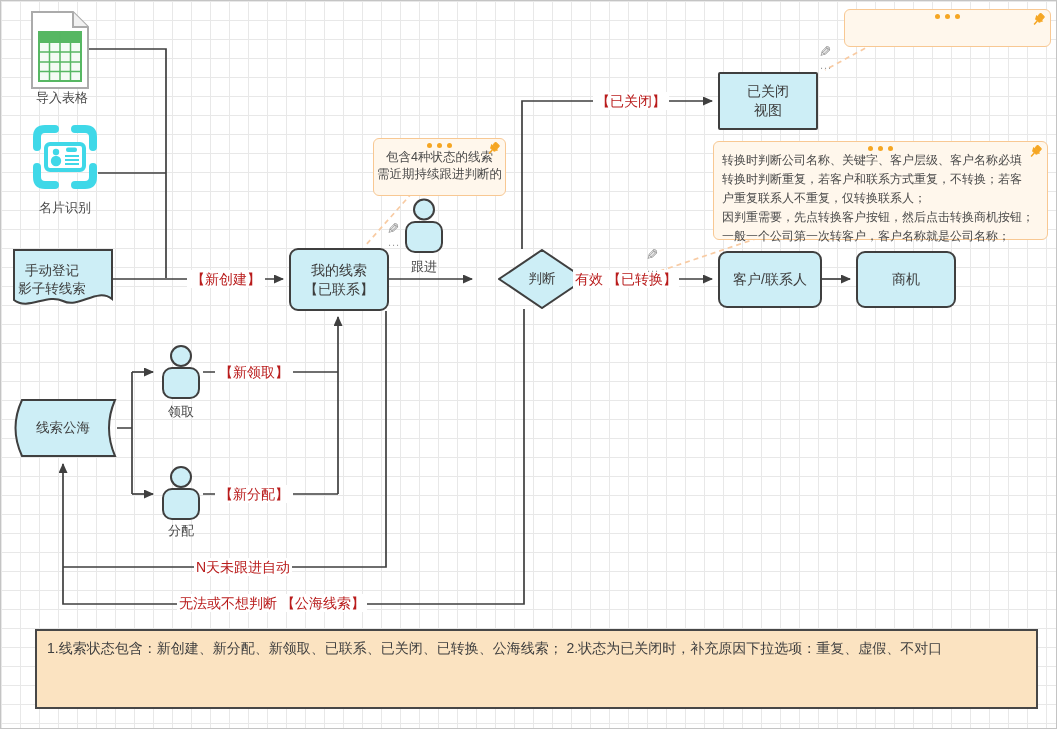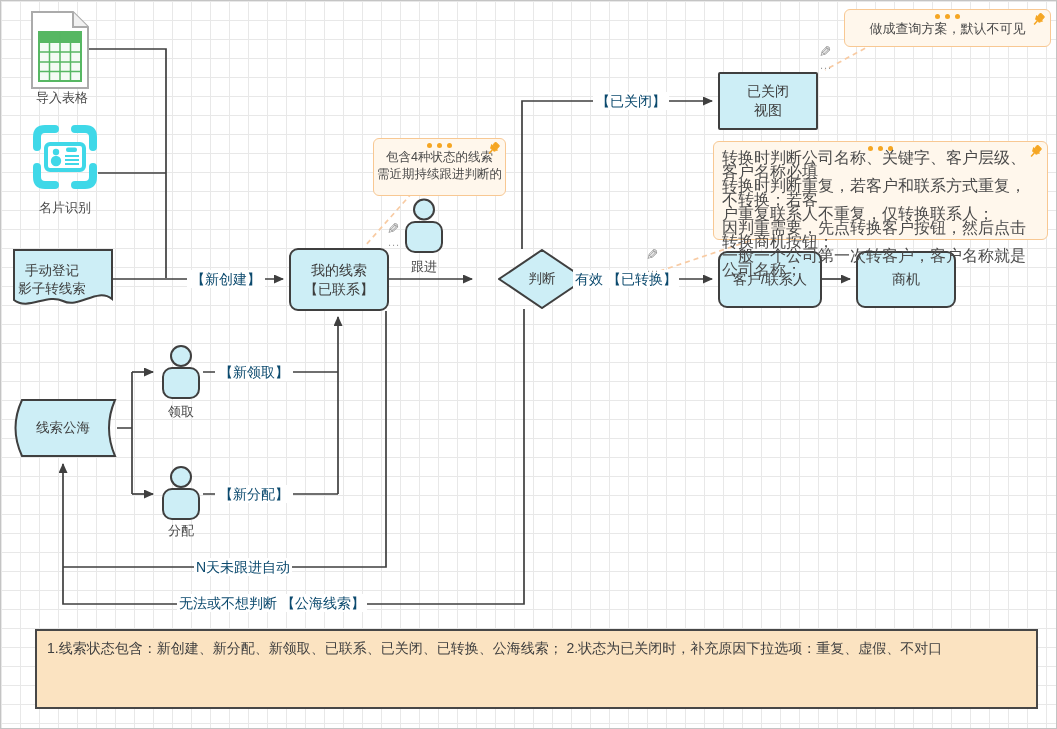--- a/index.html
+++ b/index.html
@@ -27,21 +27,21 @@
   .rounded{border-radius:9px;}
   .square{border-radius:2px;}
   .shape-label{
     position:absolute;left:0;top:0;width:100%;height:100%;
     display:flex;flex-direction:column;align-items:center;justify-content:center;
     font-size:13.5px;line-height:18px;color:#3d3d3d;text-align:center;pointer-events:none;
   }
   .icon-label{position:absolute;text-align:center;font-size:13px;color:#4a4a4a;line-height:15px;}
   .edge-label{
     position:absolute;background:#fff;text-align:center;
-    font-size:14px;line-height:18px;color:#0c4a6e;white-space:nowrap;padding:0 2px;
+    font-size:14px;line-height:18px;color:#b91c1c;white-space:nowrap;padding:0 2px;
   }
   .note{
     position:absolute;background:var(--note_bg);border:1px solid var(--note_border);
     border-radius:6px;font-size:12.5px;color:#4a4a4a;
   }
   .note .dots{display:flex;justify-content:center;gap:5px;padding-top:4px;}
   .note .dots i{width:5px;height:5px;border-radius:50%;background:var(--orange);}
   .note .pin{position:absolute;top:2px;right:4px;width:15px;height:15px;}
   .note .pin svg{width:15px;height:15px;}
   .note .body{padding:1px 8px 4px 8px;line-height:17px;}
@@ -206,21 +206,20 @@
       </div>
     <div class="pin">
       <svg viewBox="0 0 16 16">
           <g style="fill:var(--orange);stroke:var(--orange)" transform="rotate(42 8 8)">
             <rect x="5" y="1.5" width="6" height="4.5" rx="1"></rect>
             <path d="M3.8,6.5 L12.2,6.5 L10.5,9.8 L5.5,9.8 Z"></path>
             <line x1="8" y1="10" x2="8" y2="15" stroke-width="1.6"></line>
           </g>
         </svg>
     </div>
-    <div class="body center" style="font-size:13px;">做成查询方案，默认不可见</div>
   </div>
 
   <div class="note" style="left:372px;top:137px;width:131px;height:56px;">
     <div class="dots">
         <i></i>
         <i></i>
         <i></i>
       </div>
     <div class="pin">
       <svg viewBox="0 0 16 16">
@@ -245,21 +244,21 @@
       </div>
     <div class="pin">
       <svg viewBox="0 0 16 16">
           <g style="fill:var(--orange);stroke:var(--orange)" transform="rotate(42 8 8)">
             <rect x="5" y="1.5" width="6" height="4.5" rx="1"></rect>
             <path d="M3.8,6.5 L12.2,6.5 L10.5,9.8 L5.5,9.8 Z"></path>
             <line x1="8" y1="10" x2="8" y2="15" stroke-width="1.6"></line>
           </g>
         </svg>
     </div>
-    <div class="body" style="font-size:16px;line-height:14px;padding-top:0;">
+    <div class="body" style="font-size:12px;line-height:19px;padding-top:0;">
       <div>转换时判断公司名称、关键字、客户层级、客户名称必填</div>
       <div>转换时判断重复，若客户和联系方式重复，不转换；若客</div>
       <div>户重复联系人不重复，仅转换联系人；</div>
       <div>因判重需要，先点转换客户按钮，然后点击转换商机按钮；</div>
       <div>一般一个公司第一次转客户，客户名称就是公司名称；</div>
     </div>
   </div>
 
   <div id="bottom-note" style="left:10px;top:628px;width:1003px;height:80px;">
     <span>1.线索状态包含：新创建、新分配、新领取、已联系、已关闭、已转换、公海线索； 2.状态为已关闭时，补充原因下拉选项：重复、虚假、不对口</span>

